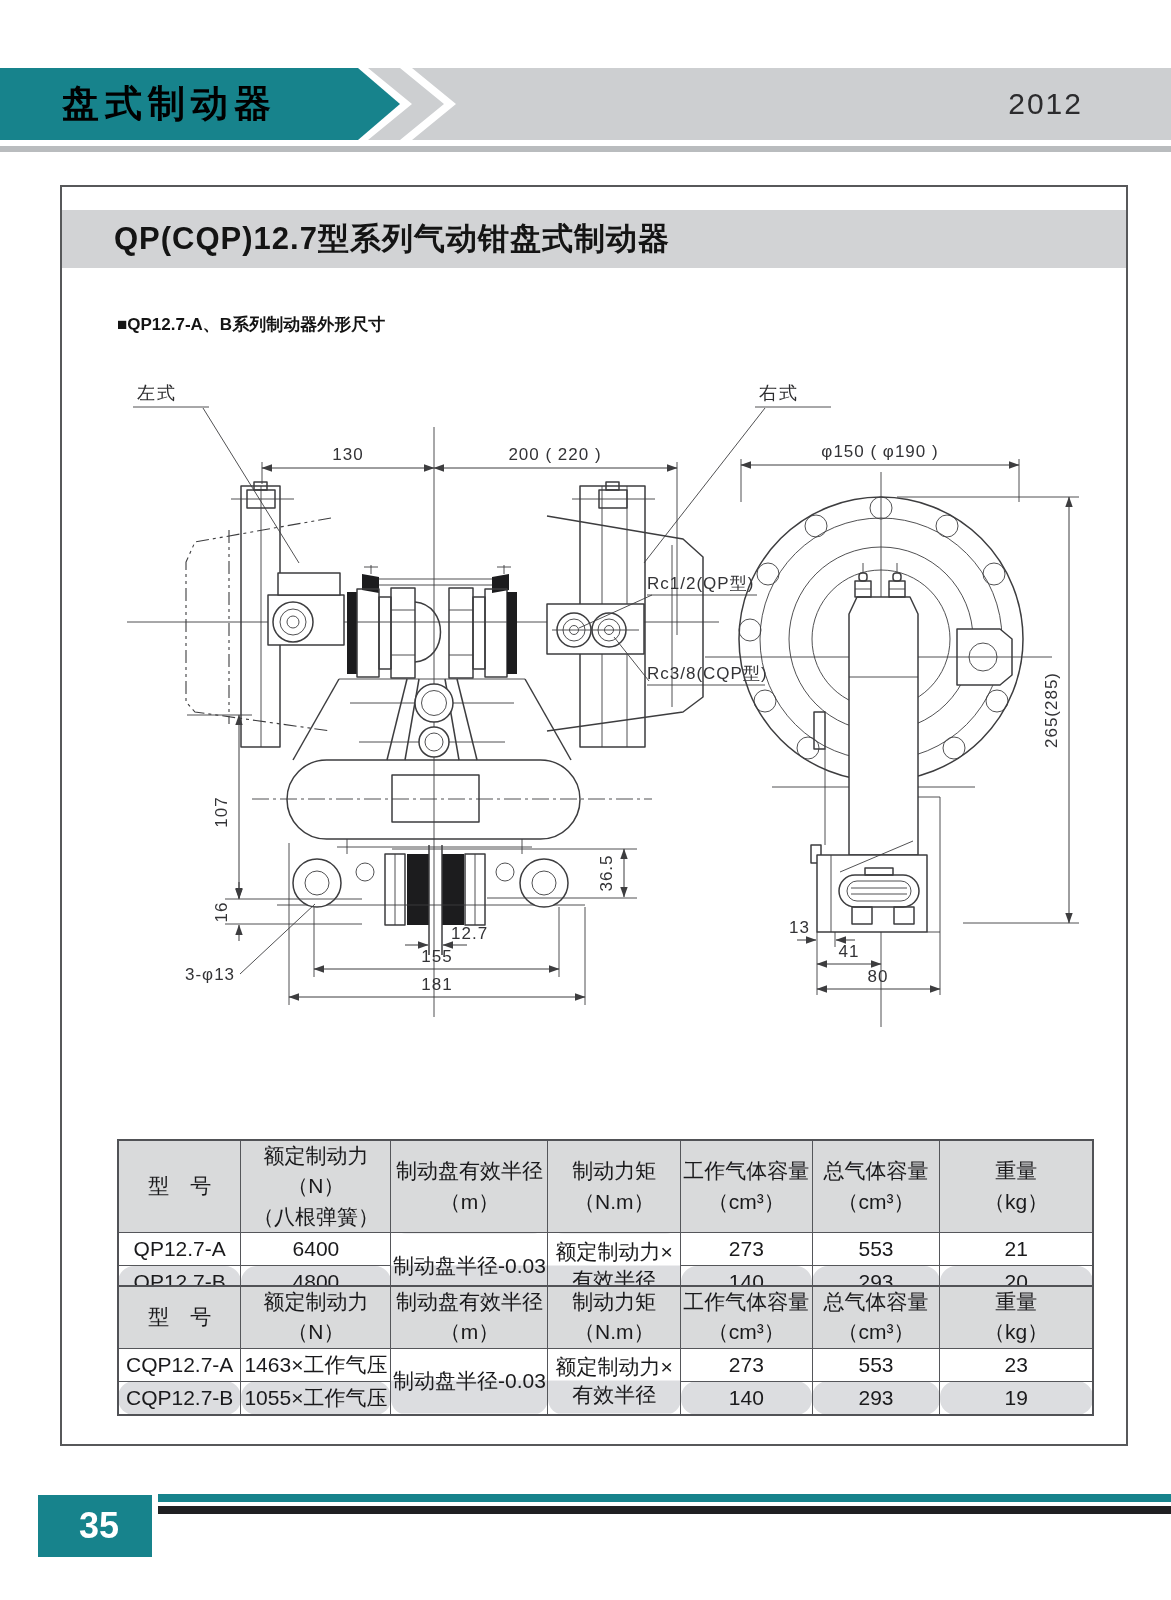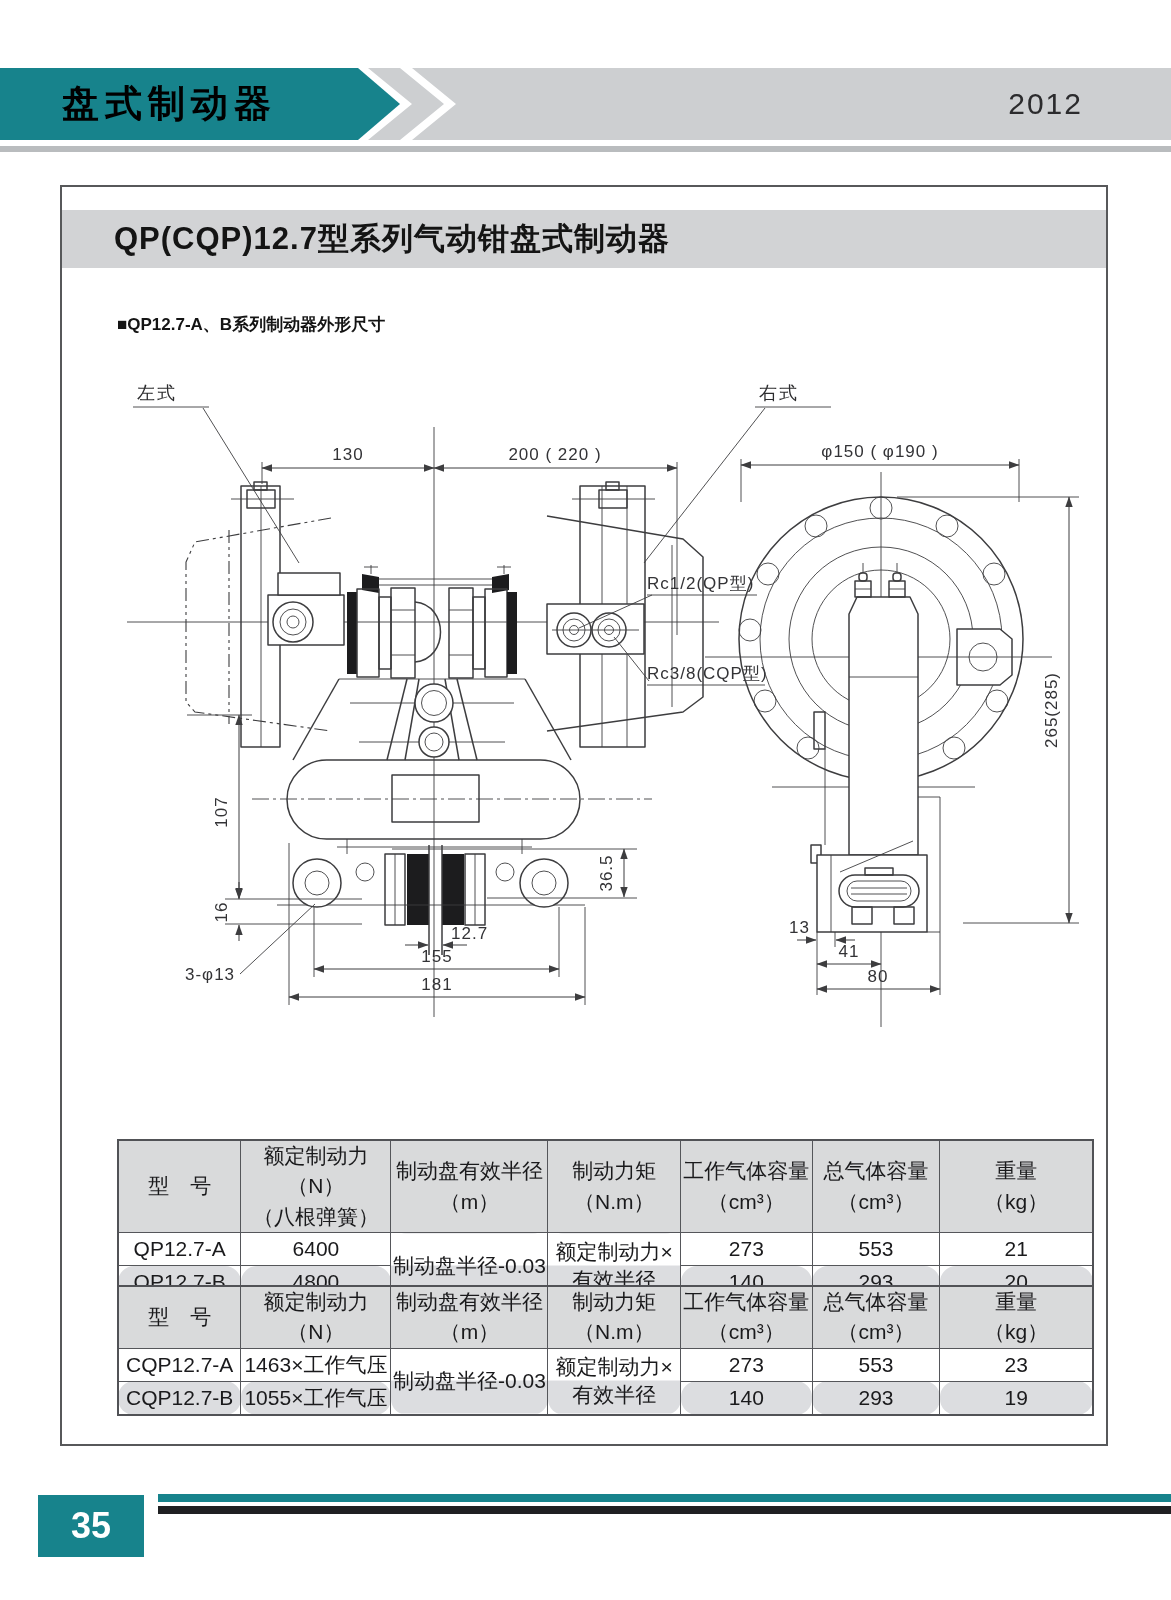--- a/index.html
+++ b/index.html
@@ -22,21 +22,21 @@
   .banner-gray{
     position:absolute;left:412px;top:0;right:0;height:72px;background:#cdcfd1;
     clip-path:polygon(0 0,100% 0,100% 100%,0 100%,44px 50%);
   }
   .banner-year{position:absolute;top:0;height:72px;right:88px;display:flex;align-items:center;
     font-size:30px;color:#2b2b2d;letter-spacing:2px;}
   .banner-underline{position:absolute;left:0;top:146px;width:1171px;height:6px;background:#b9bcbe;}
   
   .content-box{
     position:absolute;left:60px;top:185px;width:1044px;height:1257px;
-    border:2px solid #57585a;background:#ffffff;
+    border:2px solid #57585a;background:#ffffff;padding-left:20px;
   }
   .title-bar{
     position:absolute;left:0;top:23px;width:100%;height:58px;background:#d2d3d5;
     display:flex;align-items:center;
   }
   .title-bar span{font-size:31px;font-weight:bold;letter-spacing:1px;padding-left:52px;color:#141414;}
   .section-heading{position:absolute;left:55px;font-size:17px;font-weight:bold;color:#141414;}
   .sec1{top:126px;}
   .sec2{top:964px;text-align:center;}
   
@@ -59,21 +59,21 @@
   table.params th,table.params td{border:1px solid #55565a;text-align:center;vertical-align:middle;padding:0;}
   table.params th{background:#d9dadb;height:56px;font-weight:normal;line-height:1.45;}
   table.params td{height:32px;border-radius:16px;}
   tr.alt td{background:#dcdde0;}
   td.merged{background:linear-gradient(to bottom,#ffffff 50%,#dcdde0 50%);}
   th span,td.merged span{display:block;}
   
   .page-num{
     position:absolute;left:38px;top:1495px;width:106px;height:62px;background:#17838c;
     display:flex;align-items:center;justify-content:center;color:#ffffff;
-    font-size:36px;font-weight:bold;
+    font-size:36px;font-weight:bold;padding-left:8px;
   }
   .foot-teal{position:absolute;left:158px;top:1494px;width:1013px;height:8px;background:#17838c;}
   .foot-black{position:absolute;left:158px;top:1506px;width:1013px;height:8px;background:#1f2022;}
 </style>
 </head>
 <body>
 
 <div class="banner">
   <div class="banner-gray"></div>
   <div class="banner-chev"></div>

